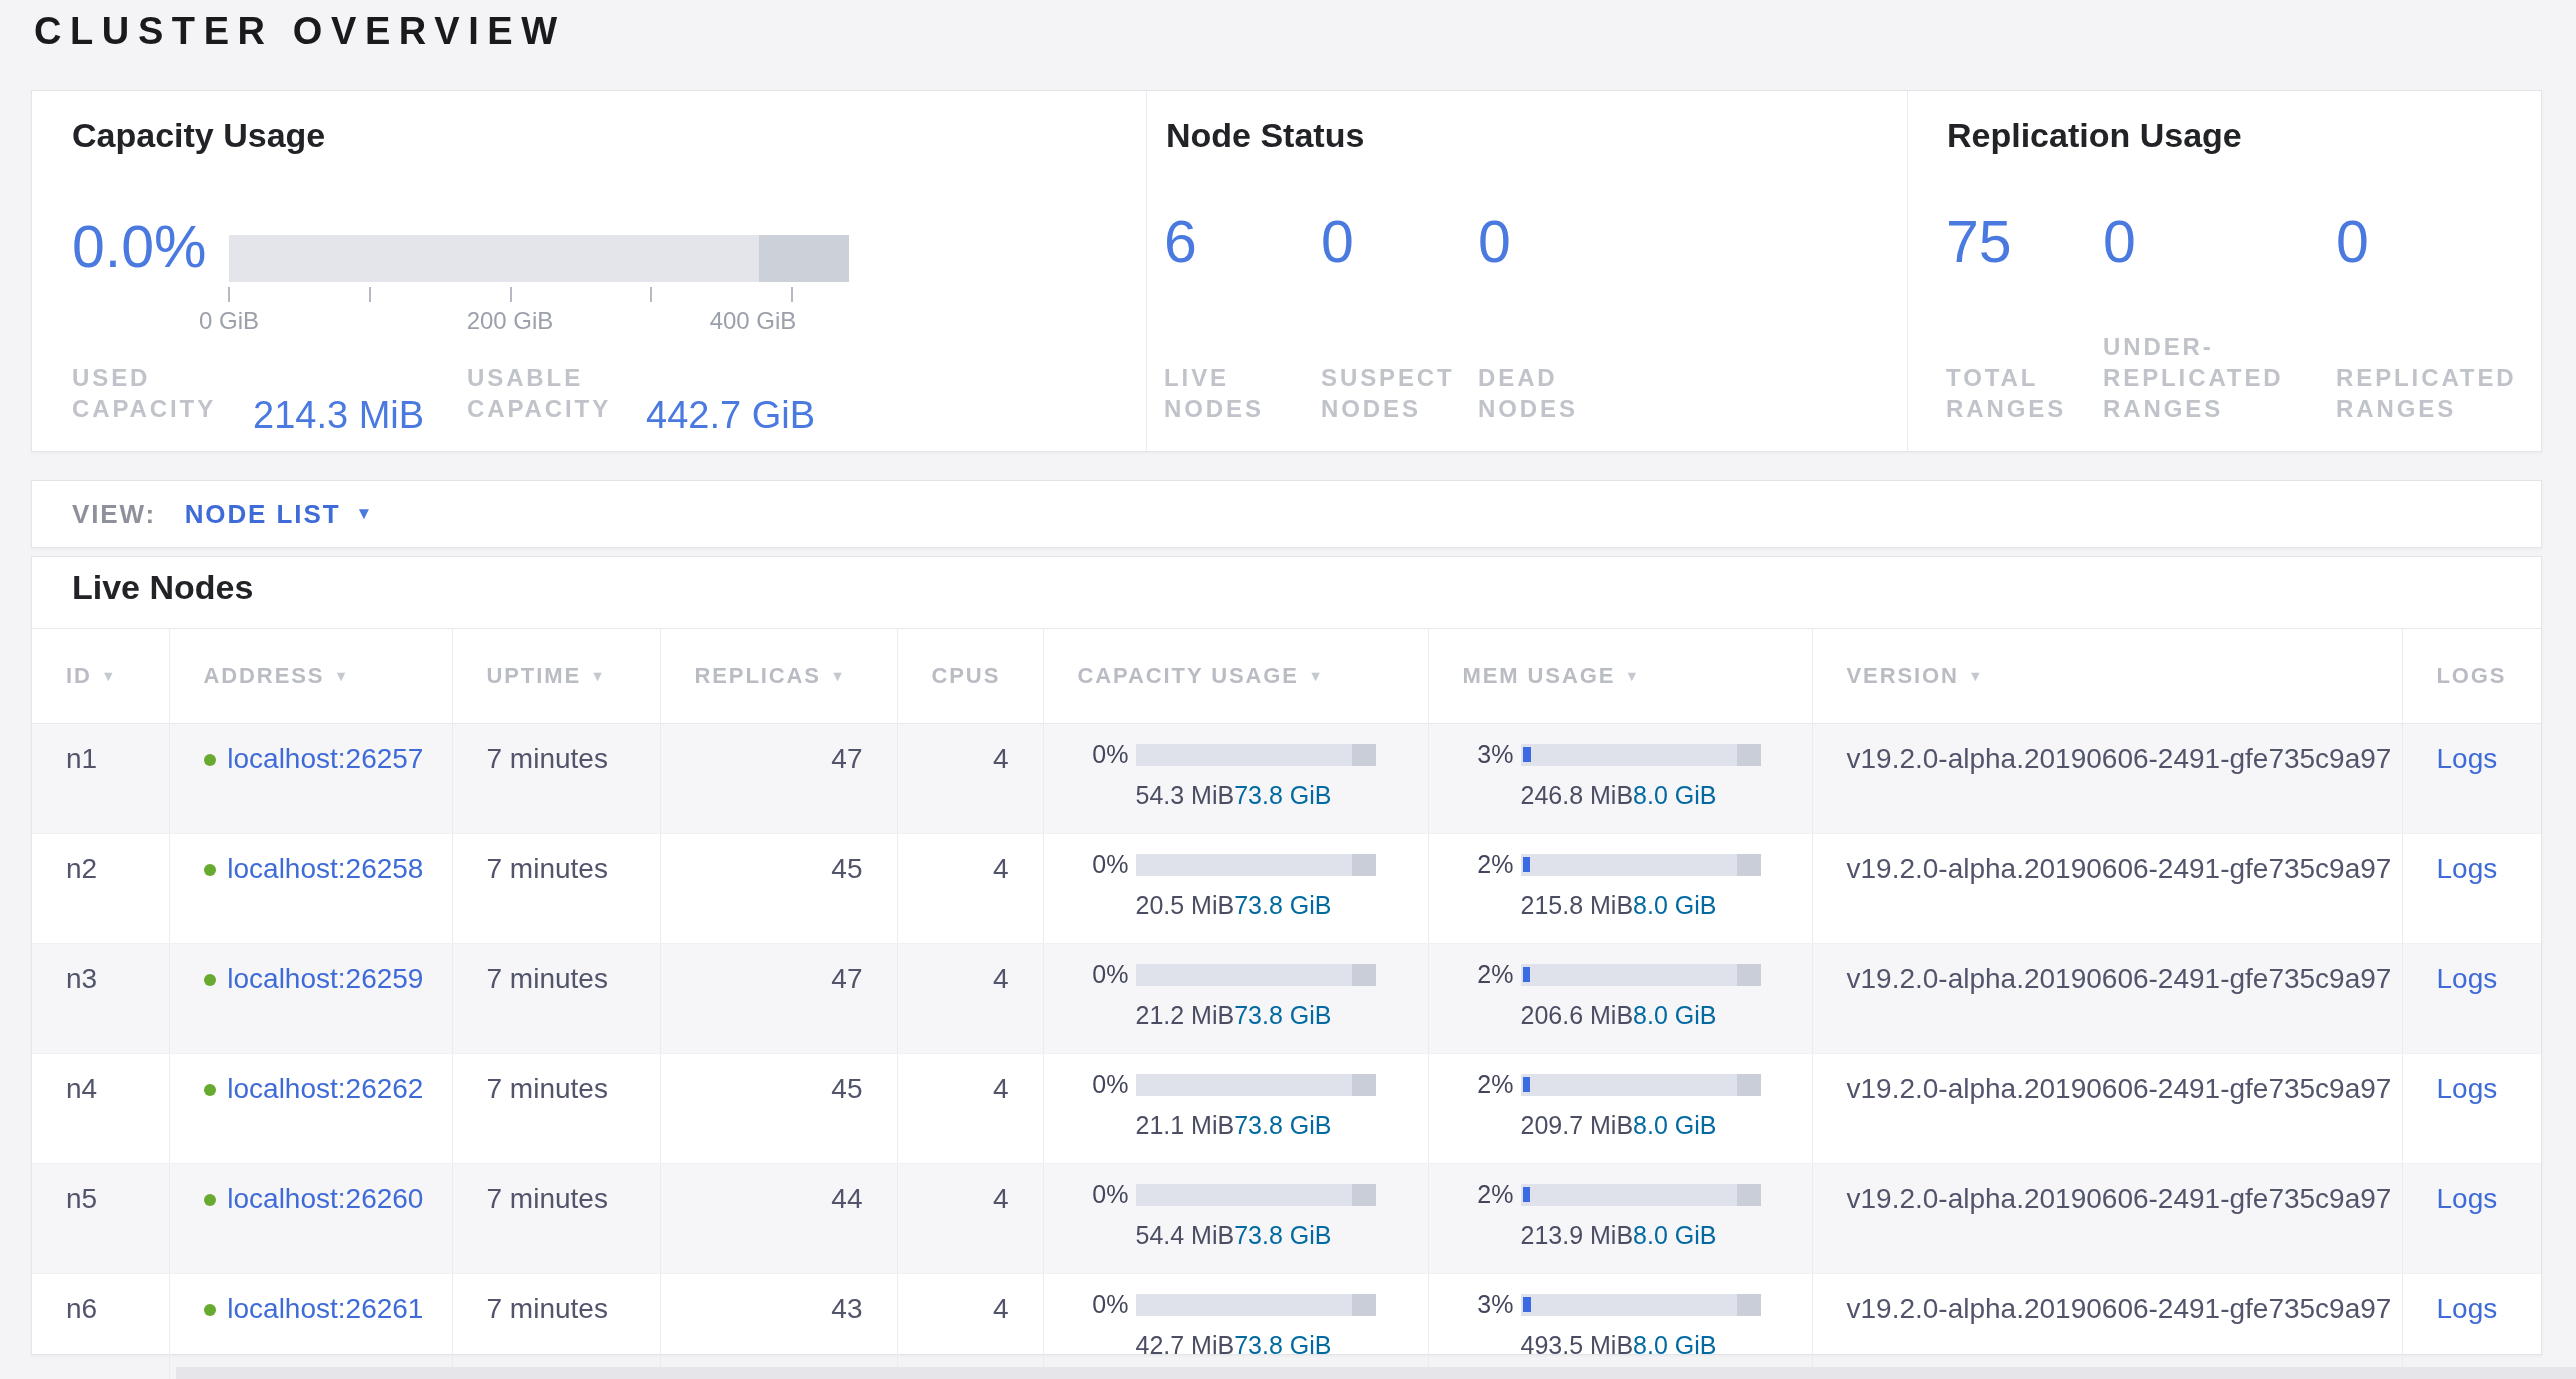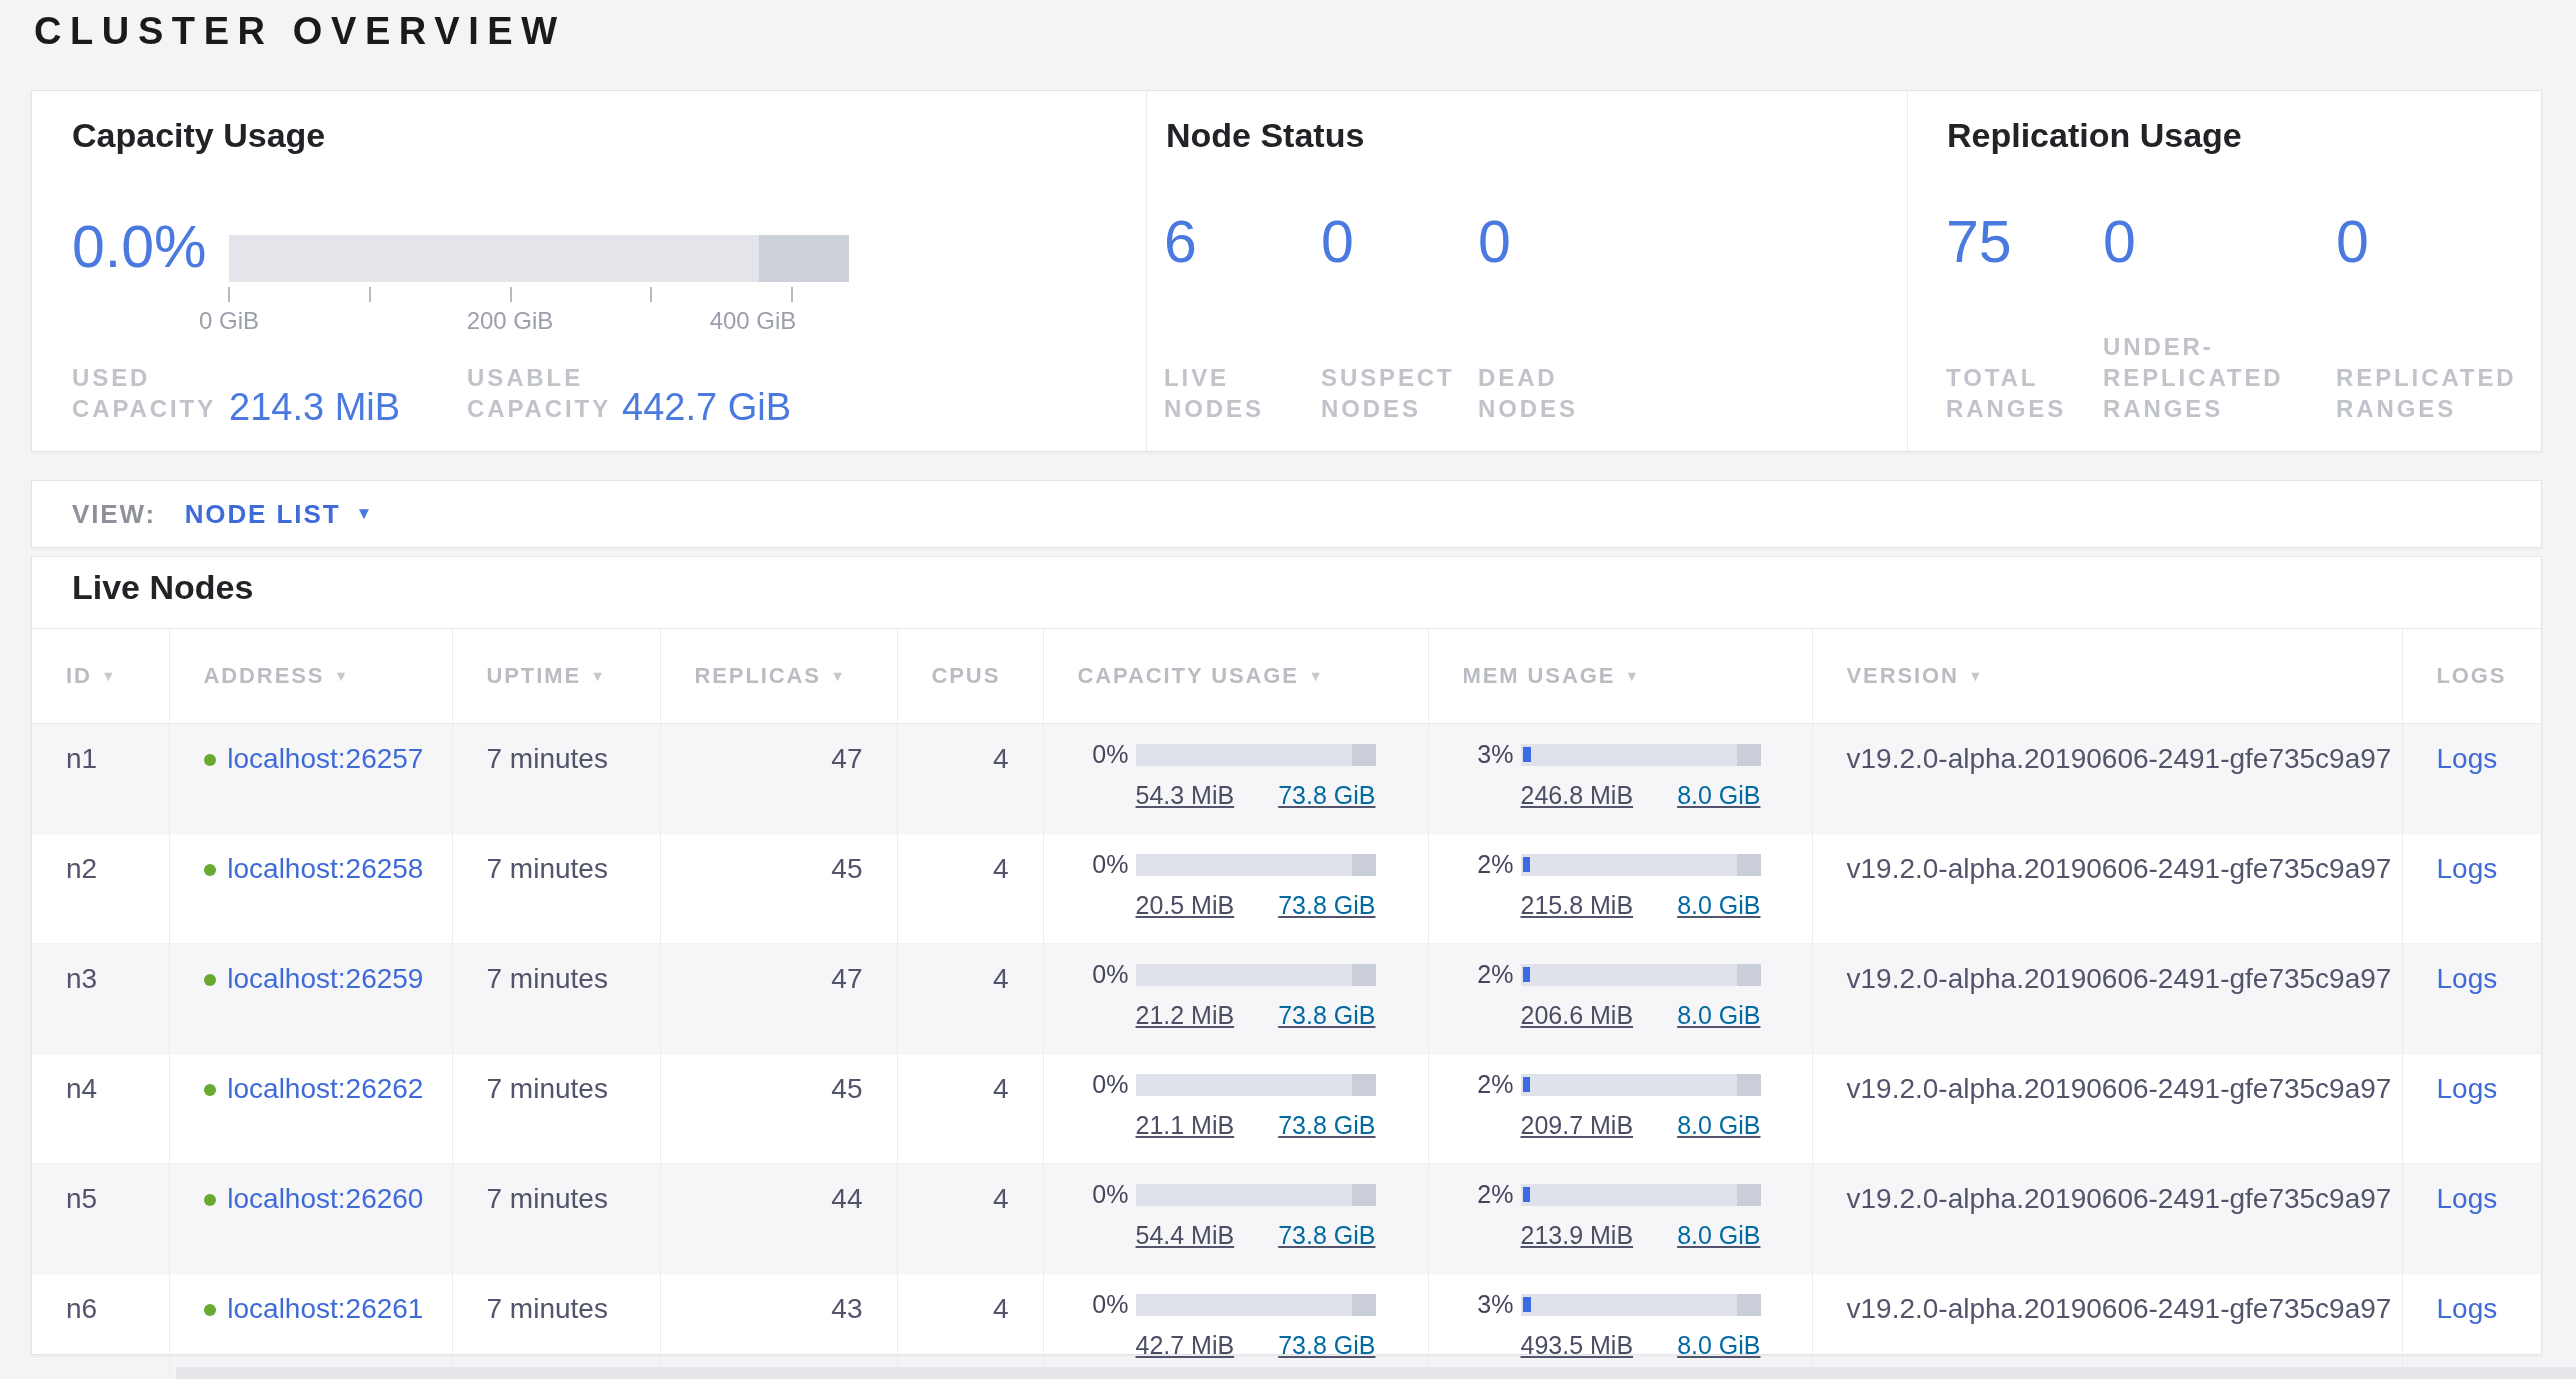--- a/index.html
+++ b/index.html
@@ -23,21 +23,21 @@
   #card-nodes{top:556px;height:799px;}
 
   .v-divider{position:absolute;top:0;bottom:0;width:1px;background:#eaebee;}
 
   .sec-title{position:absolute;top:25px;font-size:34px;font-weight:700;color:#222327;}
 
   .big-num{position:absolute;top:122px;font-size:59px;font-weight:400;color:#4a79e0;line-height:1;}
   .panel-label{position:absolute;bottom:27px;font-size:24px;font-weight:600;
     letter-spacing:2.9px;line-height:31px;color:#c0c3c9;}
   .panel-label span{display:block;}
-  .stat-value{position:absolute;bottom:25px;font-size:38px;color:#4a79e0;line-height:1;}
+  .stat-value{position:absolute;bottom:17px;font-size:38px;color:#4a79e0;line-height:1;margin-left:24px;}
 
   
   .cap-bar{position:absolute;left:197px;top:144px;width:620px;height:47px;background:#e3e5ea;}
   .cap-bar .endcap{position:absolute;right:0;top:0;height:100%;width:90px;background:#cbd0d9;}
   .tick{position:absolute;top:196px;width:1.9px;height:15px;background:#b6b9c1;}
   .tick-label{position:absolute;top:216px;transform:translateX(-50%);
     font-size:24px;color:#9ca0ab;white-space:nowrap;}
 
   
   .view-label{font-size:26px;font-weight:700;letter-spacing:1.9px;color:#8e919b;text-align:center;}
@@ -68,21 +68,21 @@
   a.node-link,a.logs-link{color:#3f6bd8;text-decoration:none;cursor:pointer;}
   .live-dot{display:inline-block;width:12.4px;height:12.4px;border-radius:50%;
     background:#68a930;margin-right:11.4px;position:relative;top:-1.9px;}
 
   
   .u1{display:flex;align-items:center;}
   .u-pct{width:85px;text-align:right;font-size:25px;color:#44475c;flex:none;}
   .u-bar{margin-left:7.6px;width:240px;height:22px;background:#dfe2ea;position:relative;flex:none;}
   .u-fill{position:absolute;left:1.9px;top:3.8px;height:14.3px;background:#3b6ae2;}
   .u-cap{position:absolute;right:0;top:0;height:22px;width:24px;background:#c9ced8;}
-  .u2{margin:12.4px 0 0 92px;width:240px;display:flex;justify-content:space-between;font-size:25px;text-decoration:underline;}
+  .u2{margin:12.4px 0 0 92px;width:240px;display:flex;font-size:25px;}
   .u-used{color:#4b4e63;}
   .u-total{color:#0369a1;}
 
   .bottom-shadow{position:absolute;left:176px;top:1367px;right:0;height:12.4px;background:#e6e6ea;}
 </style>
 </head>
 <body>
 
 <div class="page-title">CLUSTER OVERVIEW</div>
 

